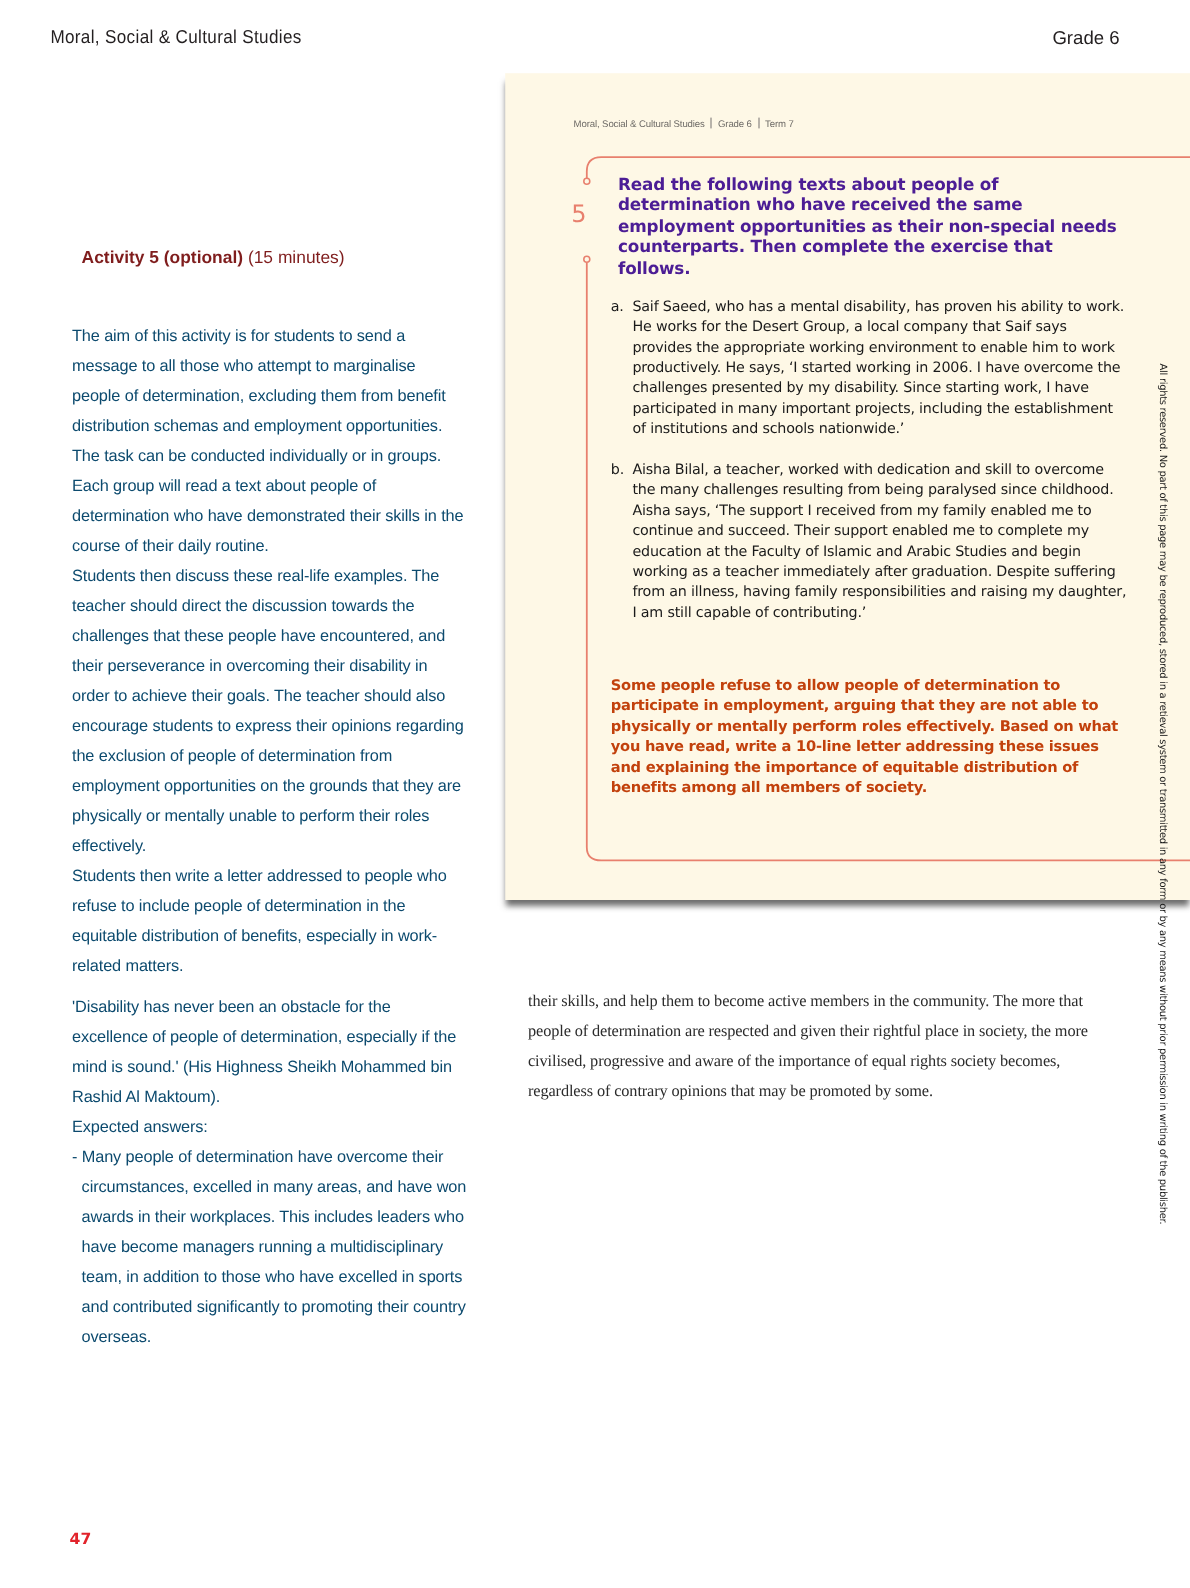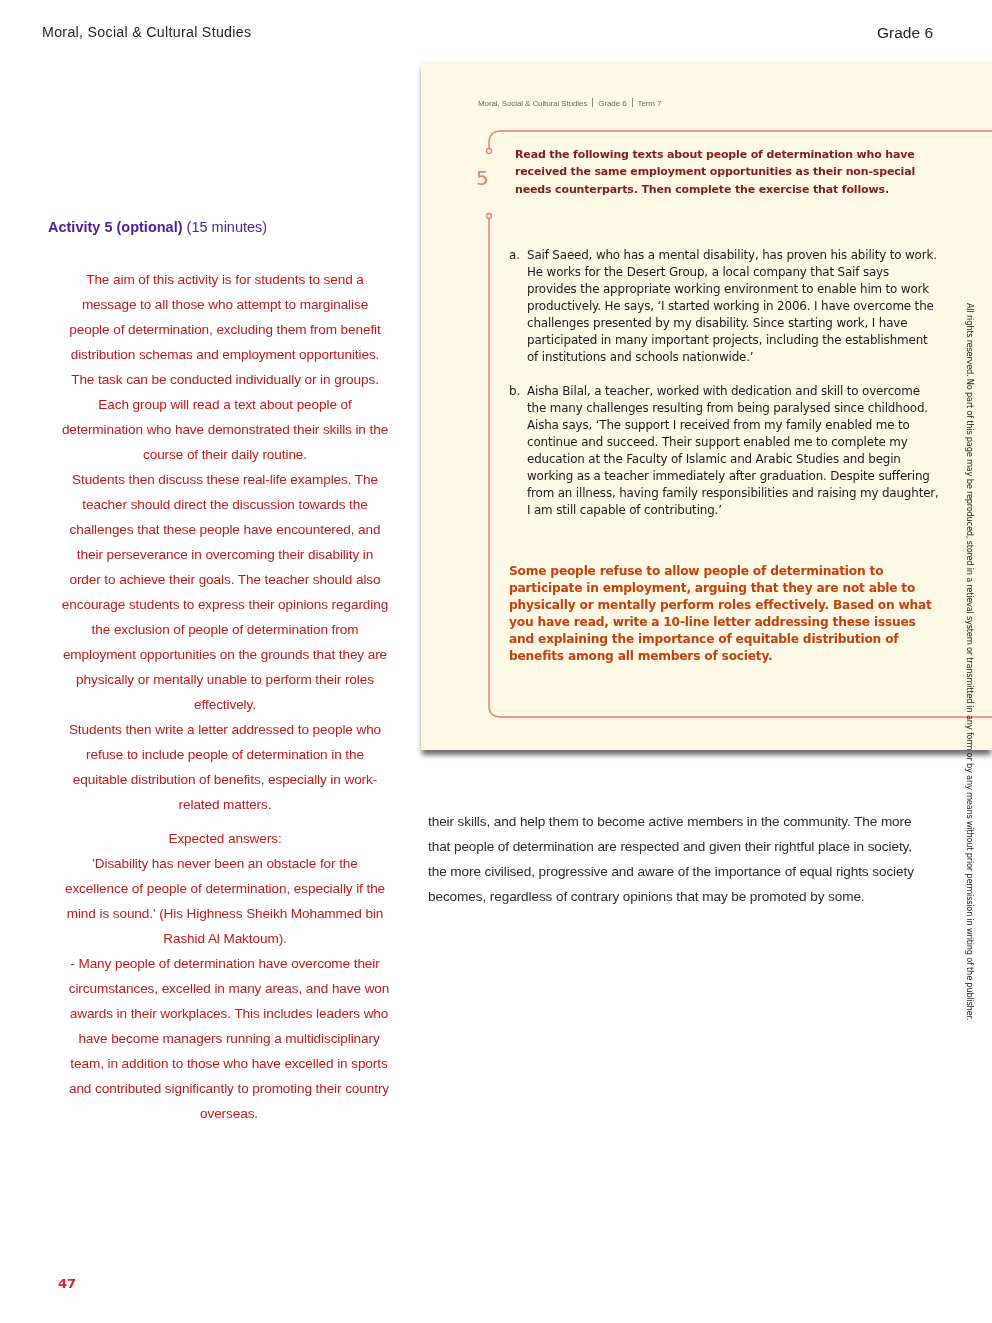--- a/index.html
+++ b/index.html
@@ -13,32 +13,30 @@
       font-size: 15.5px; letter-spacing: 0.3px; color: #231f20;
       font-family: "Liberation Sans", sans-serif; transform: scaleX(0.92); transform-origin: left;
     }
     .running-head-right {
       position: absolute; left: 877px; top: 24px;
       font-size: 15.5px; color: #231f20;
       font-family: "Liberation Sans", sans-serif;
     }
     
     .activity-heading {
-      position: absolute; left: 48px; top: 207px;
-      font-size: 14.5px; color: #4c1d95;
+      position: absolute; left: 68px; top: 207px;
+      font-size: 14.5px; color: #7f1d1d;
       font-family: "Liberation Sans", sans-serif;
-      margin-top: 12px;
     }
     .activity-heading .bold { font-weight: bold; }
     .left-col {
       position: absolute; left: 60px; top: 267px; width: 330px;
       font-family: "Liberation Sans", sans-serif;
-      font-size: 13.6px; line-height: 25px; color: #b91c1c;
+      font-size: 13.6px; line-height: 25px; color: #0c4a6e;
       letter-spacing: -0.1px;
-      text-align: center;
     }
     .left-col p { margin: 0; }
     .left-col .gap { height: 9px; }
     .bullet { padding-left: 8px; text-indent: -8px; }
     
     .sb-page {
       position: absolute; left: 421px; top: 61px; width: 571px; height: 689px;
       background: #fef8e6;
       box-shadow: 0 6px 5px -1px rgba(60,60,60,0.75);
     }
@@ -48,21 +46,21 @@
       letter-spacing: -0.1px;
     }
     .sb-header .sep { display: inline-block; width: 1px; height: 9px; background: #8a8784; margin: 0 5px; vertical-align: -1px; }
     .sb-frame { position: absolute; left: 0; top: 0; width: 571px; height: 689px; }
     .sb-number {
       position: absolute; left: 55px; top: 105px;
       font-size: 20px; color: #e8806e; font-family: "DejaVu Sans", sans-serif;
     }
     .sb-instruction {
       position: absolute; left: 94px; top: 85px; width: 420px;
-      font-size: 11px; line-height: 17.4px; font-weight: bold; color: #7f1d1d;
+      font-size: 14px; line-height: 17.4px; font-weight: bold; color: #4c1d95;
       font-family: "DejaVu Sans", sans-serif; letter-spacing: -0.15px;
     }
     .sb-items {
       position: absolute; left: 88px; top: 186px; width: 430px;
       font-size: 11.9px; line-height: 17px; color: #1a1a1a;
       font-family: "DejaVu Sans", sans-serif; letter-spacing: -0.15px;
     }
     .sb-item { padding-left: 18px; position: relative; margin-bottom: 17px; }
     .sb-item .marker { position: absolute; left: 0; top: 0; }
     .sb-task {
@@ -77,21 +75,21 @@
       position: absolute; left: 0; top: 0;
       writing-mode: vertical-rl;
       font-size: 8.3px; color: #1a1a1a; white-space: nowrap;
       font-family: "DejaVu Sans", sans-serif; letter-spacing: -0.25px;
     }
     .right-col {
       position: absolute; left: 420px; top: 809px; width: 510px;
       font-family: "Liberation Sans", sans-serif;
       font-size: 13.6px; line-height: 25px; color: #2b2b2b; letter-spacing: -0.1px;
     }
-    .right-col p { margin: 0; padding-left: 8px; }
+    .right-col p { margin: 12px; padding-left: 8px; font-family: Liberation Serif, serif; }
     .right-col .bullet { padding-left: 8px; text-indent: -8px; }
     .page-number {
       position: absolute; left: 24px; top: 1276px;
       font-size: 13px; font-weight: bold; color: #e2232b;
       font-family: "DejaVu Sans", sans-serif;
       margin-left: 34px;
     }
   </style>
 </head>
 <body>
@@ -102,22 +100,22 @@
 <div class="activity-heading">
   <span class="bold">Activity 5 (optional)</span>
   <span>(15 minutes)</span>
 </div>
 
 <div class="left-col">
   <p>The aim of this activity is for students to send a message to all those who attempt to marginalise people of determination, excluding them from benefit distribution schemas and employment opportunities. The task can be conducted individually or in groups. Each group will read a text about people of determination who have demonstrated their skills in the course of their daily routine.</p>
   <p>Students then discuss these real-life examples. The teacher should direct the discussion towards the challenges that these people have encountered, and their perseverance in overcoming their disability in order to achieve their goals. The teacher should also encourage students to express their opinions regarding the exclusion of people of determination from employment opportunities on the grounds that they are physically or mentally unable to perform their roles effectively.</p>
   <p>Students then write a letter addressed to people who refuse to include people of determination in the equitable distribution of benefits, especially in work-related matters.</p>
   <div class="gap"></div>
+  <p>'Disability has never been an obstacle for the excellence of people of determination, especially if the mind is sound.' (His Highness Sheikh Mohammed bin Rashid Al Maktoum).</p>
   <p>Expected answers:</p>
-  <p>'Disability has never been an obstacle for the excellence of people of determination, especially if the mind is sound.' (His Highness Sheikh Mohammed bin Rashid Al Maktoum).</p>
   <p class="bullet">- Many people of determination have overcome their circumstances, excelled in many areas, and have won awards in their workplaces. This includes leaders who have become managers running a multidisciplinary team, in addition to those who have excelled in sports and contributed significantly to promoting their country overseas.</p>
 </div>
 
 <div class="sb-page">
   <svg class="sb-frame" viewBox="0 0 571 689" width="571" height="689">
     <path d="M68 88 L68 82 Q68 70 80 70 L571 70" fill="none" stroke="#e8806e" stroke-width="1.5"></path>
     <circle cx="68" cy="90" r="2.5" fill="#fef8e6" stroke="#e8806e" stroke-width="1.3"></circle>
     <circle cx="68" cy="155" r="2.5" fill="#fef8e6" stroke="#e8806e" stroke-width="1.3"></circle>
     <path d="M68 158 L68 645 Q68 656 80 656 L571 656" fill="none" stroke="#e8806e" stroke-width="1.5"></path>
   </svg>

